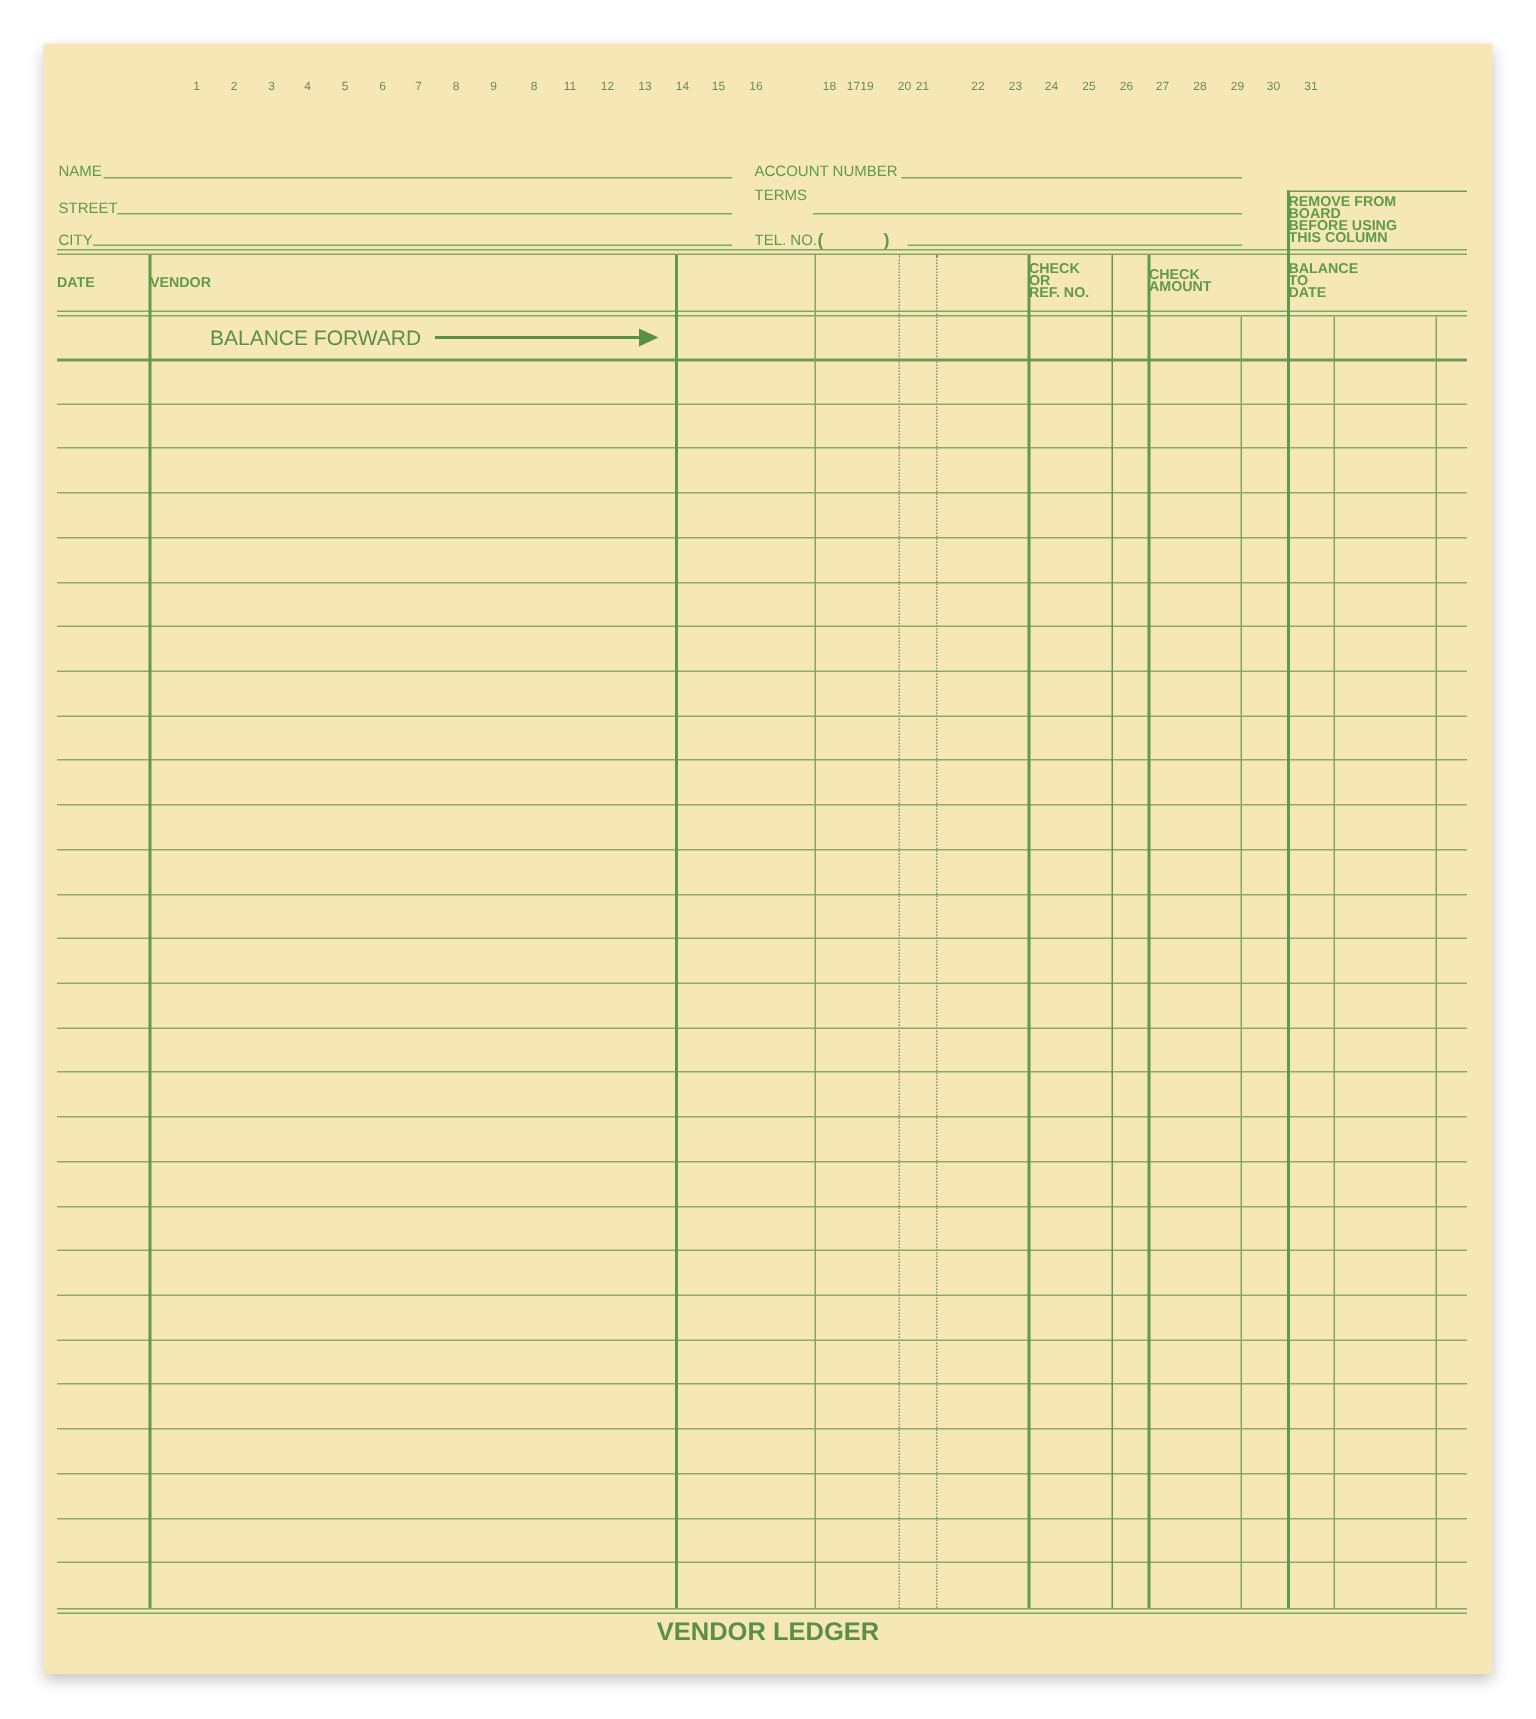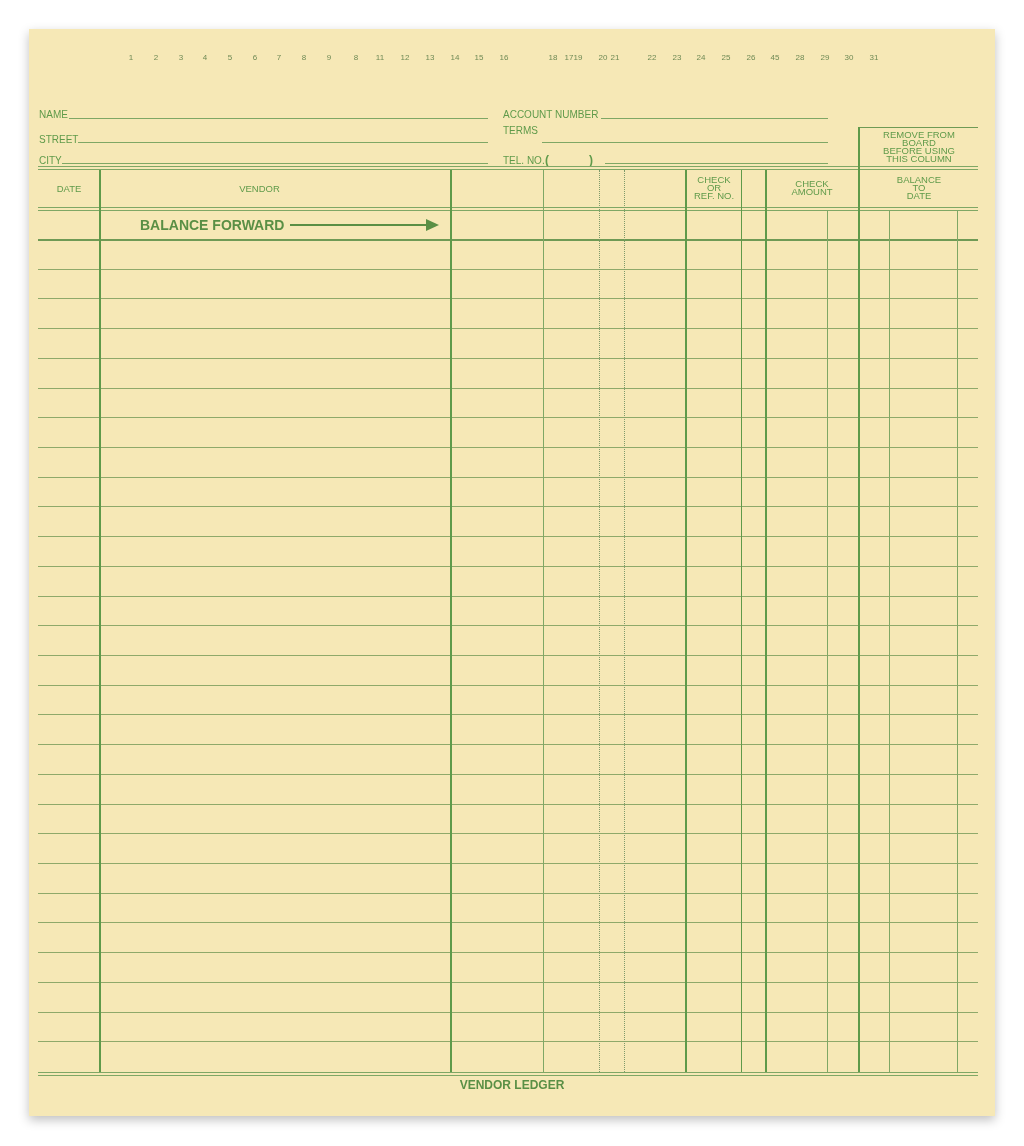--- a/index.html
+++ b/index.html
@@ -7,25 +7,25 @@
   .page { position:absolute; left:29px; top:29px; width:966px; height:1087px; background:#f6e8b6;
           box-shadow: 0 4px 10px rgba(0,0,0,0.25); }
   .num { position:absolute; top:24px; font-size:8px; color:#6f8a55; transform:translateX(-50%); }
   .label { position:absolute; font-size:10px; color:#5f9a4a; }
   .uline { position:absolute; height:1px; background:#7fa765; }
   .hl { position:absolute; height:1px; background:#8fa96a; }
   .hl2 { position:absolute; height:2px; background:#6f9a55; }
   .vl { position:absolute; width:1px; background:#7fa765; }
   .vl2 { position:absolute; width:2px; background:#5f9a4a; }
   .vdash { position:absolute; width:0; border-left:1px dotted #7f9a6a; }
-  .hdr { position:absolute; font-size:9.5px; color:#5f9a4a; text-align:center; line-height:8px; }
-  .bf { position:absolute; left:111px; top:188px; font-size:14px; font-weight:bold; color:#5a8f45; }
+  .hdr { position:absolute; font-size:9.5px; color:#5f9a4a; text-align:left; line-height:8px;font-weight:bold; }
+  .bf { position:absolute; left:111px; top:188px; font-size:14px; font-weight:normal; color:#5a8f45; }
   .arrow-line { position:absolute; left:261px; top:195px; width:140px; height:2px; background:#5a8f45; }
   .arrow-head { position:absolute; left:397px; top:190px; width:0; height:0; border-left:13px solid #5a8f45; border-top:6px solid transparent; border-bottom:6px solid transparent; }
-  .footer { position:absolute; left:0; width:966px; top:1049px; text-align:center; font-size:12px; font-weight:bold; color:#5a8f45; }
+  .footer { position:absolute; left:0; width:966px; top:1049px; text-align:center; font-size:17px; font-weight:bold; color:#5a8f45; }
   .row { position:absolute; left:9px; width:940px; height:29px; }
 </style>
 </head>
 <body>
 
 <div class="page">
 
   <div id="days">
       <span class="num" style="left: 102px;">1</span>
       <span class="num" style="left: 127px;">2</span>
@@ -46,21 +46,21 @@
       <span class="num" style="left: 500px; margin-left: 40px;">17</span>
       <span class="num" style="left: 524px;">18</span>
       <span class="num" style="left: 549px;">19</span>
       <span class="num" style="left: 574px;">20</span>
       <span class="num" style="left: 586px;">21</span>
       <span class="num" style="left: 623px;">22</span>
       <span class="num" style="left: 648px;">23</span>
       <span class="num" style="left: 672px;">24</span>
       <span class="num" style="left: 697px;">25</span>
       <span class="num" style="left: 722px;">26</span>
-      <span class="num" style="left: 746px;">45</span>
+      <span class="num" style="left: 746px;">27</span>
       <span class="num" style="left: 771px;">28</span>
       <span class="num" style="left: 796px;">29</span>
       <span class="num" style="left: 820px;">30</span>
       <span class="num" style="left: 845px;">31</span>
     </div>
 
   <span class="label" style="left:10px; top:80px;">NAME</span>
   <div class="uline" style="left:40px; top:89px; width:419px;"></div>
 
   <span class="label" style="left:10px; top:105px;">STREET</span>

